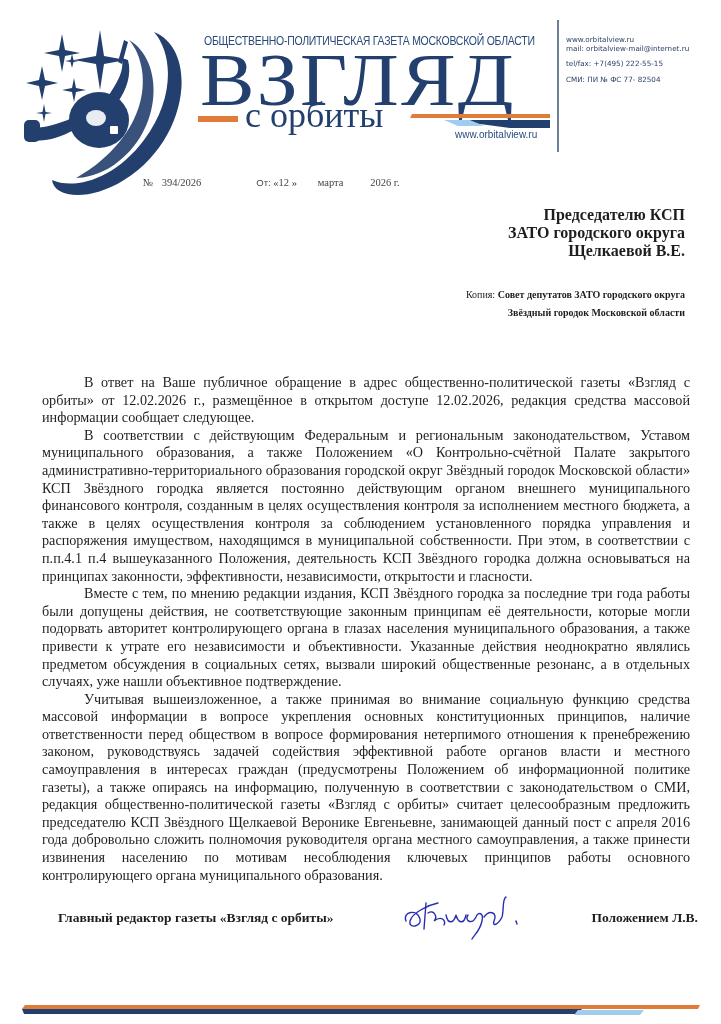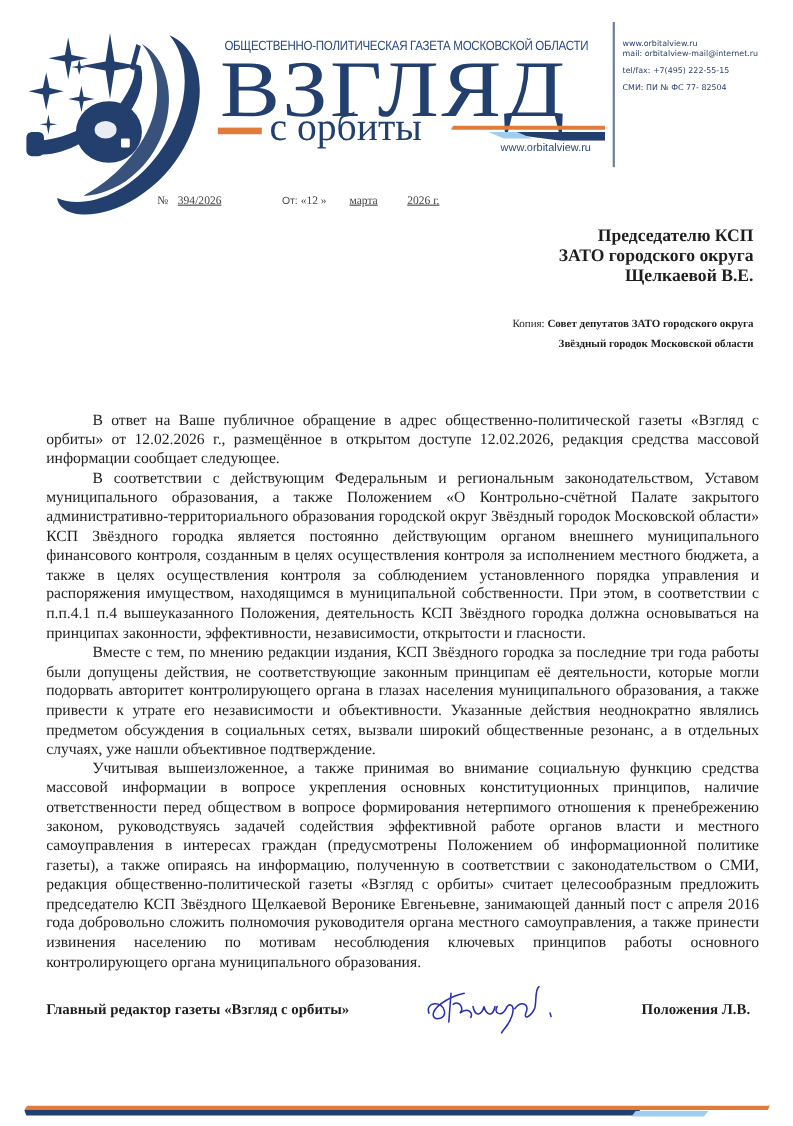--- a/index.html
+++ b/index.html
@@ -32,39 +32,39 @@
     .vline { position: absolute; left: 557px; top: 20px; width: 2px; height: 132px; background: #6e7f9a; }
     .contacts {
       position: absolute; left: 566px; top: 35px; width: 155px;
       font-family: "DejaVu Sans", sans-serif; font-size: 7.2px; line-height: 9.2px; color: #2a3f66;
     }
     .contacts .grp { margin-bottom: 6px; }
     .contacts div { white-space: nowrap; }
     .regline {
       position: absolute; left: 143px; top: 177px; font-size: 10.5px; white-space: nowrap; color: #444;
     }
-    .regline .u { text-decoration: underline; padding: 0 6px; display: inline-block; }
+    .regline .u { padding: 0 6px; display: inline-block; }
     .regline .lbl { font-family: "Liberation Sans", sans-serif; font-size: 9.5px; margin-left: 6px; text-align: center; }
     .addressee {
       position: absolute; right: 36px; top: 206px; text-align: right;
       font-size: 16px; line-height: 18px; font-weight: bold; color: #1e1e1e;
     }
     .copy {
       position: absolute; right: 36px; top: 286px; text-align: right;
       font-size: 10px; line-height: 18px; color: #1e1e1e;
     }
     .copy b { font-weight: bold; }
     .copy .plain { font-weight: normal; }
     .body-text {
       position: absolute; left: 42px; top: 374px; width: 648px;
       font-size: 14.2px; line-height: 17.6px; text-align: justify; color: #1e1e1e;
     }
     .body-text p { margin: 0; text-indent: 42px; }
     .body-text .ul { }
-    .sign-row { position: absolute; left: 42px; top: 905px; width: 640px; height: 40px; }
+    .sign-row { position: absolute; left: 58px; top: 905px; width: 640px; height: 40px; }
     .sign-title { position: absolute; left: 0; top: 5px; font-size: 13.5px; font-weight: bold; white-space: nowrap; }
     .sign-name { position: absolute; right: 0; top: 5px; font-size: 13.5px; font-weight: bold; white-space: nowrap; }
     .signature { position: absolute; left: 340px; top: -14px; width: 135px; height: 50px; }
     .footer-bar { position: absolute; left: 22px; top: 1005px; width: 678px; height: 12px; }
   </style>
 </head>
 <body>
 
 <svg class="logo-svg" viewBox="0 0 180 178">
   <g fill="#223f6e">
@@ -152,20 +152,20 @@
     <g fill="none" stroke="#2a2fb0" stroke-width="1.4" stroke-linecap="round">
       <path d="M8 30 C4 20 20 18 22 28 C24 36 10 38 12 30 C14 22 30 14 40 12"></path>
       <path d="M28 12 L26 38"></path>
       <path d="M30 22 C36 18 40 26 36 30 C44 24 48 30 46 34"></path>
       <path d="M48 24 C50 34 56 32 58 24 C60 32 66 34 68 24"></path>
       <path d="M70 24 C66 30 74 34 78 26 C80 20 86 22 84 30 C82 40 76 44 74 48"></path>
       <path d="M86 26 C92 18 100 22 96 30 C94 36 100 34 104 26 C106 20 104 8 108 6"></path>
       <path d="M118 30 L119 33"></path>
     </g>
   </svg>
-  <div class="sign-name">Положения Л.В.</div>
+  <div class="sign-name">Положением Л.В.</div>
 </div>
 
 <svg class="footer-bar" viewBox="0 0 678 12" preserveAspectRatio="none">
   <polygon points="3,0 678,0 676,4 0,4" fill="#e07b3a"></polygon>
   <polygon points="0,4 560,4 556,9 2,9" fill="#223f6e"></polygon>
   <polygon points="556,5 622,5 618,10 552,10" fill="#9fcdf0"></polygon>
 </svg>
 
 </body></html>

